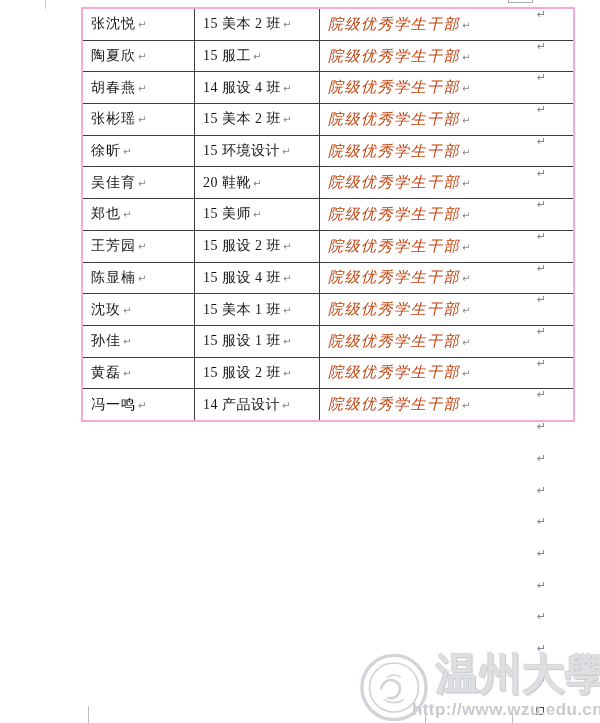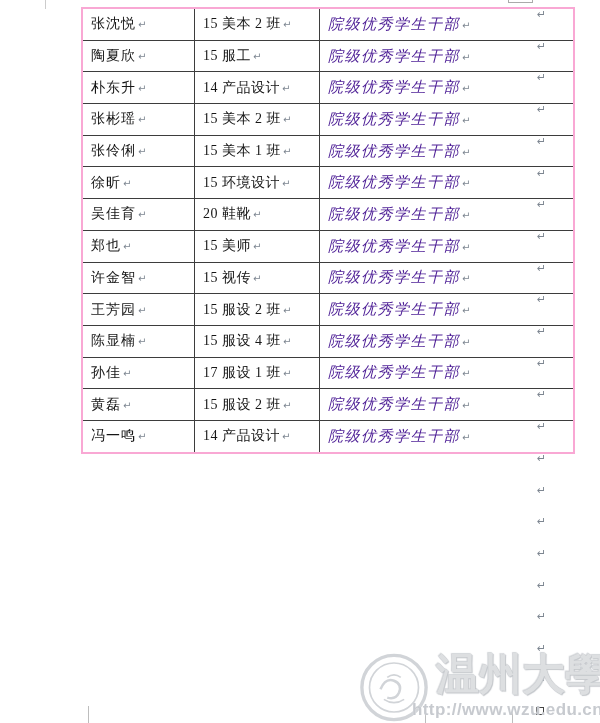--- a/index.html
+++ b/index.html
@@ -19,21 +19,21 @@
     height:30.7px;
     padding:0 0 0 8px;
     font-size:14px;color:#161616;
     white-space:nowrap;overflow:hidden;
     vertical-align:middle;
   }
   td.c-name{width:103px;letter-spacing:1px;}
   td.c-class{width:116px;letter-spacing:0.5px;}
   td.c-award{width:245px;}
   .award-txt{
-    color:#4c1d95;font-size:15px;font-style:italic;letter-spacing:1.5px;
+    color:#c2410c;font-size:15px;font-style:italic;letter-spacing:1.5px;
   }
   .eoc{
     font-family:"DejaVu Sans",sans-serif;
     font-size:10px;color:#7d8691;margin-left:2px;font-style:normal;
   }
   
   .row-mark{
     position:absolute;left:537px;width:12px;height:12px;
     font-family:"DejaVu Sans",sans-serif;
     font-size:11px;color:#7d8691;line-height:11px;
@@ -101,142 +101,131 @@
         <span class="txt">陶夏欣</span><span class="eoc">↵</span>
       </td>
       <td class="c-class">
         <span class="txt">15 服工</span><span class="eoc">↵</span>
       </td>
       <td class="c-award">
         <span class="award-txt">院级优秀学生干部</span><span class="eoc">↵</span>
       </td>
     </tr>
 
-
-
-    <tr>
-      <td class="c-name">
-        <span class="txt">朴东升</span><span class="eoc">↵</span>
-      </td>
-      <td class="c-class">
-        <span class="txt">14 产品设计</span><span class="eoc">↵</span>
-      </td>
-      <td class="c-award">
-        <span class="award-txt">院级优秀学生干部</span><span class="eoc">↵</span>
-      </td>
-    </tr>
+    <tr>
+      <td class="c-name">
+        <span class="txt">胡春燕</span><span class="eoc">↵</span>
+      </td>
+      <td class="c-class">
+        <span class="txt">14 服设 4 班</span><span class="eoc">↵</span>
+      </td>
+      <td class="c-award">
+        <span class="award-txt">院级优秀学生干部</span><span class="eoc">↵</span>
+      </td>
+    </tr>
+
+
 
     <tr>
       <td class="c-name">
         <span class="txt">张彬瑶</span><span class="eoc">↵</span>
       </td>
       <td class="c-class">
         <span class="txt">15 美本 2 班</span><span class="eoc">↵</span>
       </td>
       <td class="c-award">
         <span class="award-txt">院级优秀学生干部</span><span class="eoc">↵</span>
       </td>
     </tr>
 
-    <tr>
-      <td class="c-name">
-        <span class="txt">张伶俐</span><span class="eoc">↵</span>
+
+    <tr>
+      <td class="c-name">
+        <span class="txt">徐昕</span><span class="eoc">↵</span>
+      </td>
+      <td class="c-class">
+        <span class="txt">15 环境设计</span><span class="eoc">↵</span>
+      </td>
+      <td class="c-award">
+        <span class="award-txt">院级优秀学生干部</span><span class="eoc">↵</span>
+      </td>
+    </tr>
+
+    <tr>
+      <td class="c-name">
+        <span class="txt">吴佳育</span><span class="eoc">↵</span>
+      </td>
+      <td class="c-class">
+        <span class="txt">20 鞋靴</span><span class="eoc">↵</span>
+      </td>
+      <td class="c-award">
+        <span class="award-txt">院级优秀学生干部</span><span class="eoc">↵</span>
+      </td>
+    </tr>
+
+    <tr>
+      <td class="c-name">
+        <span class="txt">郑也</span><span class="eoc">↵</span>
+      </td>
+      <td class="c-class">
+        <span class="txt">15 美师</span><span class="eoc">↵</span>
+      </td>
+      <td class="c-award">
+        <span class="award-txt">院级优秀学生干部</span><span class="eoc">↵</span>
+      </td>
+    </tr>
+
+
+
+
+    <tr>
+      <td class="c-name">
+        <span class="txt">王芳园</span><span class="eoc">↵</span>
+      </td>
+      <td class="c-class">
+        <span class="txt">15 服设 2 班</span><span class="eoc">↵</span>
+      </td>
+      <td class="c-award">
+        <span class="award-txt">院级优秀学生干部</span><span class="eoc">↵</span>
+      </td>
+    </tr>
+
+    <tr>
+      <td class="c-name">
+        <span class="txt">陈显楠</span><span class="eoc">↵</span>
+      </td>
+      <td class="c-class">
+        <span class="txt">15 服设 4 班</span><span class="eoc">↵</span>
+      </td>
+      <td class="c-award">
+        <span class="award-txt">院级优秀学生干部</span><span class="eoc">↵</span>
+      </td>
+    </tr>
+
+
+
+
+    <tr>
+      <td class="c-name">
+        <span class="txt">沈玫</span><span class="eoc">↵</span>
       </td>
       <td class="c-class">
         <span class="txt">15 美本 1 班</span><span class="eoc">↵</span>
       </td>
       <td class="c-award">
         <span class="award-txt">院级优秀学生干部</span><span class="eoc">↵</span>
       </td>
     </tr>
 
     <tr>
       <td class="c-name">
-        <span class="txt">徐昕</span><span class="eoc">↵</span>
-      </td>
-      <td class="c-class">
-        <span class="txt">15 环境设计</span><span class="eoc">↵</span>
-      </td>
-      <td class="c-award">
-        <span class="award-txt">院级优秀学生干部</span><span class="eoc">↵</span>
-      </td>
-    </tr>
-
-    <tr>
-      <td class="c-name">
-        <span class="txt">吴佳育</span><span class="eoc">↵</span>
-      </td>
-      <td class="c-class">
-        <span class="txt">20 鞋靴</span><span class="eoc">↵</span>
-      </td>
-      <td class="c-award">
-        <span class="award-txt">院级优秀学生干部</span><span class="eoc">↵</span>
-      </td>
-    </tr>
-
-    <tr>
-      <td class="c-name">
-        <span class="txt">郑也</span><span class="eoc">↵</span>
-      </td>
-      <td class="c-class">
-        <span class="txt">15 美师</span><span class="eoc">↵</span>
-      </td>
-      <td class="c-award">
-        <span class="award-txt">院级优秀学生干部</span><span class="eoc">↵</span>
-      </td>
-    </tr>
-
-    <tr>
-      <td class="c-name">
-        <span class="txt">许金智</span><span class="eoc">↵</span>
-      </td>
-      <td class="c-class">
-        <span class="txt">15 视传</span><span class="eoc">↵</span>
-      </td>
-      <td class="c-award">
-        <span class="award-txt">院级优秀学生干部</span><span class="eoc">↵</span>
-      </td>
-    </tr>
-
-
-
-    <tr>
-      <td class="c-name">
-        <span class="txt">王芳园</span><span class="eoc">↵</span>
-      </td>
-      <td class="c-class">
-        <span class="txt">15 服设 2 班</span><span class="eoc">↵</span>
-      </td>
-      <td class="c-award">
-        <span class="award-txt">院级优秀学生干部</span><span class="eoc">↵</span>
-      </td>
-    </tr>
-
-    <tr>
-      <td class="c-name">
-        <span class="txt">陈显楠</span><span class="eoc">↵</span>
-      </td>
-      <td class="c-class">
-        <span class="txt">15 服设 4 班</span><span class="eoc">↵</span>
-      </td>
-      <td class="c-award">
-        <span class="award-txt">院级优秀学生干部</span><span class="eoc">↵</span>
-      </td>
-    </tr>
-
-
-
-
-
-    <tr>
-      <td class="c-name">
         <span class="txt">孙佳</span><span class="eoc">↵</span>
       </td>
       <td class="c-class">
-        <span class="txt">17 服设 1 班</span><span class="eoc">↵</span>
+        <span class="txt">15 服设 1 班</span><span class="eoc">↵</span>
       </td>
       <td class="c-award">
         <span class="award-txt">院级优秀学生干部</span><span class="eoc">↵</span>
       </td>
     </tr>
 
     <tr>
       <td class="c-name">
         <span class="txt">黄磊</span><span class="eoc">↵</span>
       </td>

